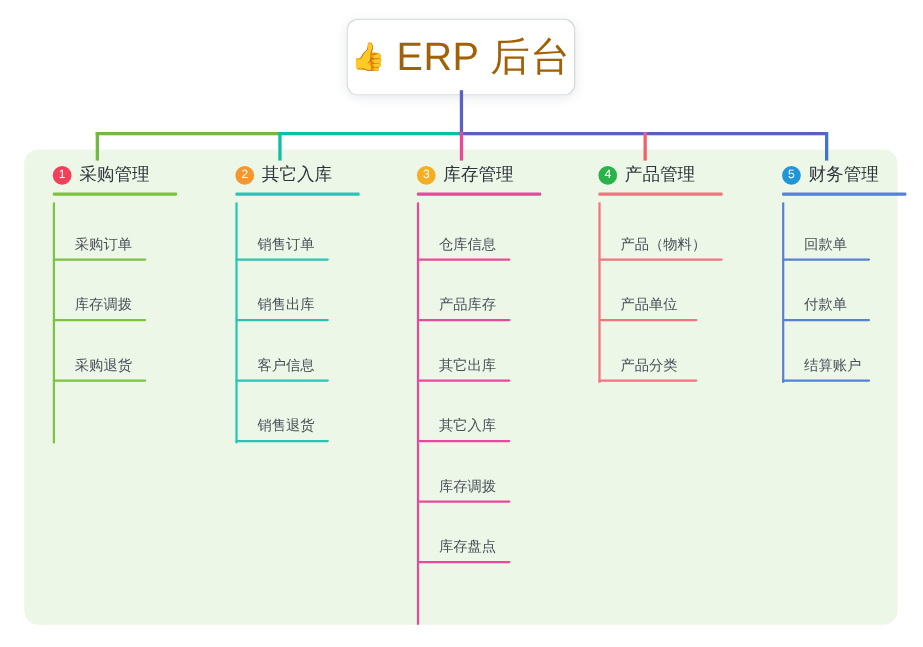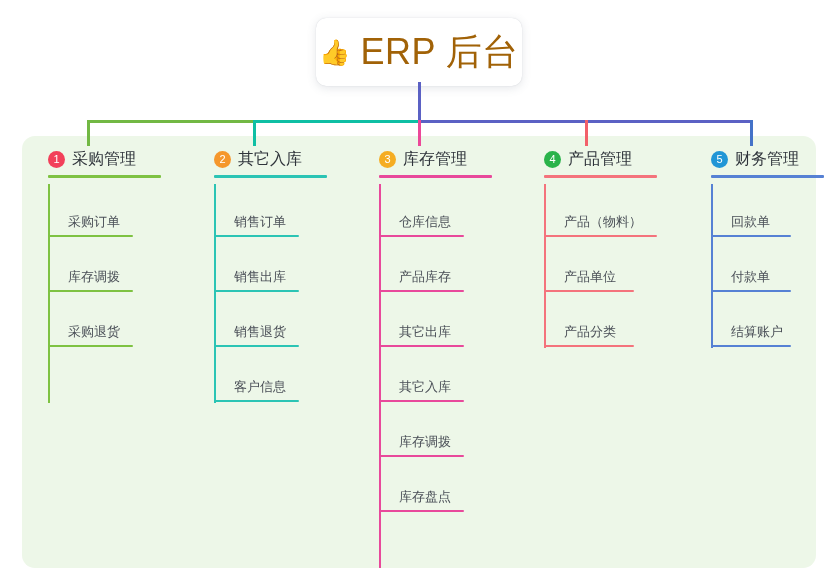--- a/index.html
+++ b/index.html
@@ -194,25 +194,25 @@
           <div class="spine" style="background: rgb(43, 196, 180); height: 219px;"></div>
           <div class="leaf">
             <span class="leaf-label">销售订单</span>
             <span class="leaf-rule" style="width: 85px; background: rgb(43, 196, 180);"></span>
           </div>
           <div class="leaf">
             <span class="leaf-label">销售出库</span>
             <span class="leaf-rule" style="width: 85px; background: rgb(43, 196, 180);"></span>
           </div>
           <div class="leaf">
+            <span class="leaf-label">客户信息</span>
+            <span class="leaf-rule" style="width: 85px; background: rgb(43, 196, 180);"></span>
+          </div>
+          <div class="leaf">
             <span class="leaf-label">销售退货</span>
-            <span class="leaf-rule" style="width: 85px; background: rgb(43, 196, 180);"></span>
-          </div>
-          <div class="leaf">
-            <span class="leaf-label">客户信息</span>
             <span class="leaf-rule" style="width: 85px; background: rgb(43, 196, 180);"></span>
           </div>
         </div>
       </div>
       <div class="col" style="left: 363px;">
         <div class="col-head">
           <span class="badge" style="background: rgb(245, 173, 34);">3</span>
           <span class="col-head-label">库存管理</span>
           <span class="head-rule" style="width: 113px; background: rgb(232, 73, 155);"></span>
         </div>

